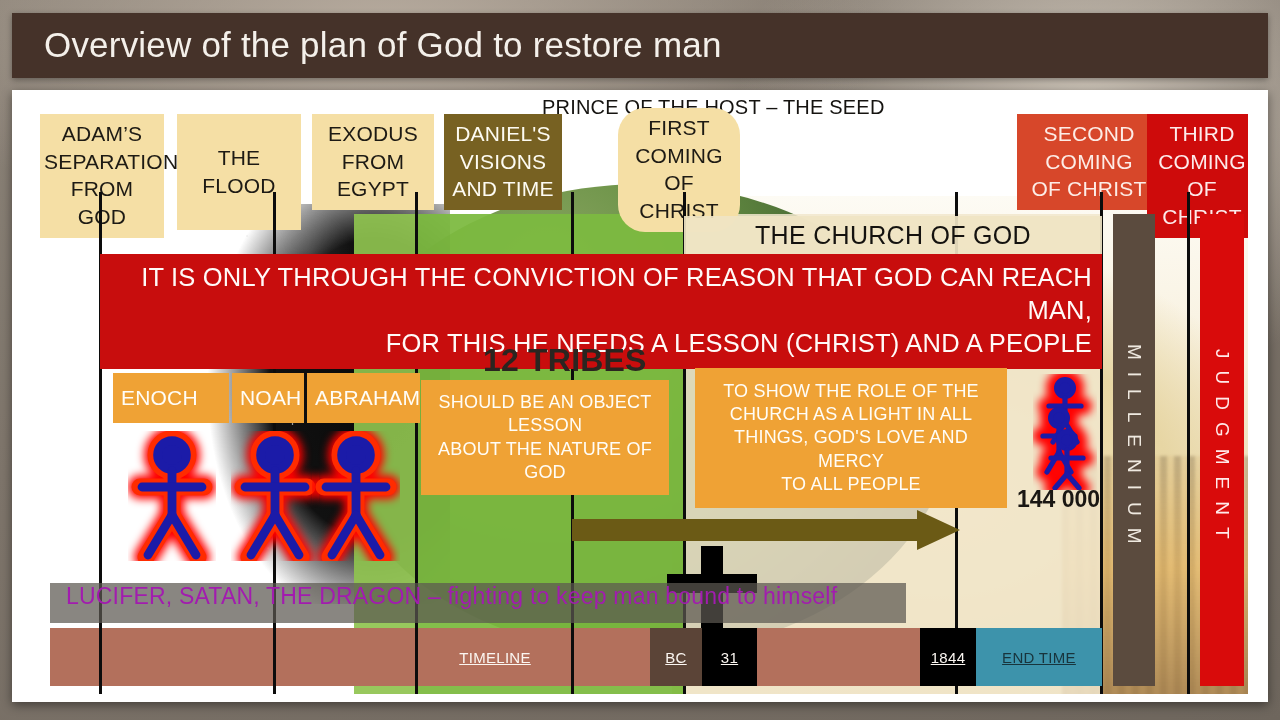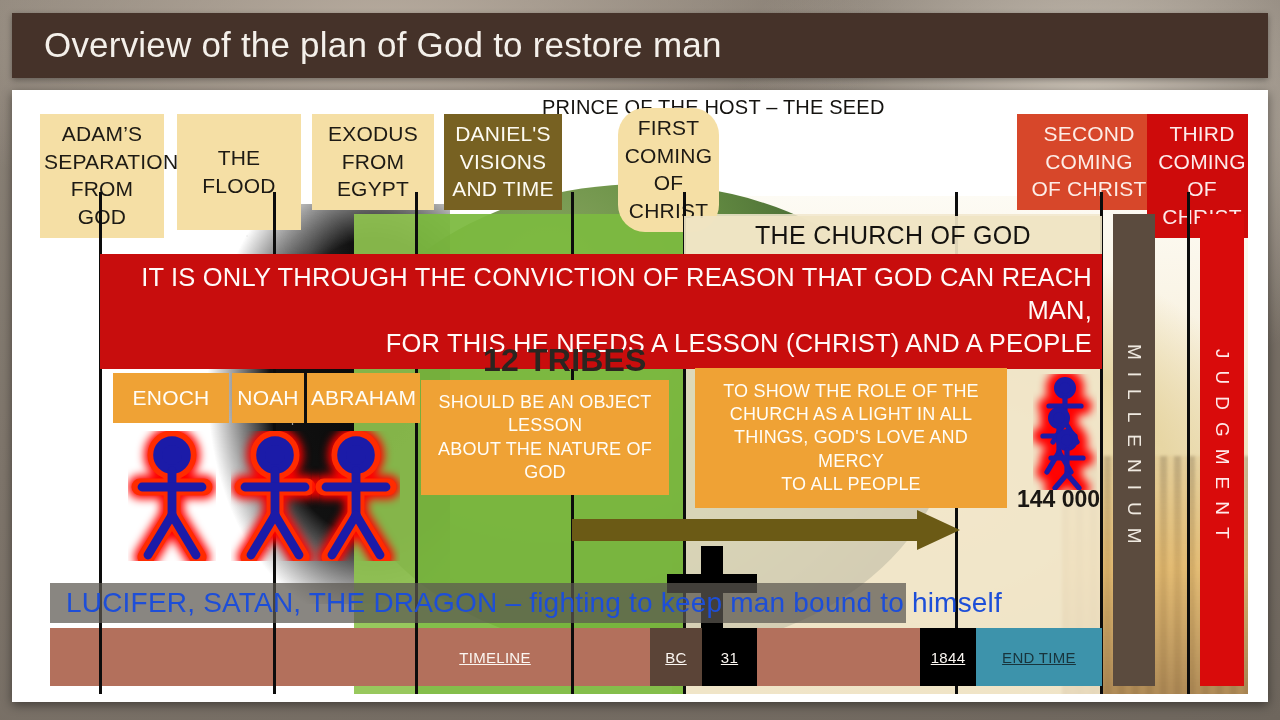--- a/index.html
+++ b/index.html
@@ -173,21 +173,21 @@
   
   .obox {
     position: absolute;
     background: #efa235;
     color: #fffdf7;
     text-align: center;
     font-size: 18px;
     line-height: 1.30;
     display: flex;
     align-items: center;
-    justify-content: center;
+    justify-content: flex-start;
     padding: 2px 8px;
     letter-spacing: .2px;
   }
   .obox.name { font-size: 21px; }
 
   
   .figure { position: absolute; }
   .figure svg { display: block; }
 
   
@@ -204,24 +204,24 @@
 
   
   #cross { position: absolute; }
   #cross .v { position:absolute; background:#000; }
   #cross .h { position:absolute; background:#000; }
 
   
   #lucifer {
     position: absolute;
     background: rgba(92,88,80,.72);
-    color: #1d4ed8;
-    font-size: 28px;
+    color: #a21caf;
+    font-size: 23px;
     display: flex;
-    align-items: center;
+    align-items: flex-start;
     padding-left: 16px;
     letter-spacing: .2px;
     white-space: nowrap;
   }
 
   
   #timeline {
     position: absolute;
     background: #b3705c;
   }
@@ -293,21 +293,21 @@
     <div class="evt cream" style="left:280px; top:18px;  width:122px;">
       <div style="white-space:pre-line">EXODUS
 FROM
 EGYPT</div>
     </div>
     <div class="evt olive" style="left:412px; top:18px;  width:118px;">
       <div style="white-space:pre-line">DANIEL'S
 VISIONS
 AND TIME</div>
     </div>
-    <div class="evt cream" style="left:586px; top:12px;  width:101px;border-radius:27px;">
+    <div class="evt cream" style="left:586px; top:12px;  width:122px;border-radius:27px;">
       <div style="white-space:pre-line">FIRST
 COMING
 OF CHRIST</div>
     </div>
     <div class="evt orange" style="left:985px; top:18px; width:144px;">
       <div style="white-space:pre-line">SECOND
 COMING
 OF CHRIST</div>
     </div>
     <div class="evt red" style="left:1115px; top:18px; width:110px;">

